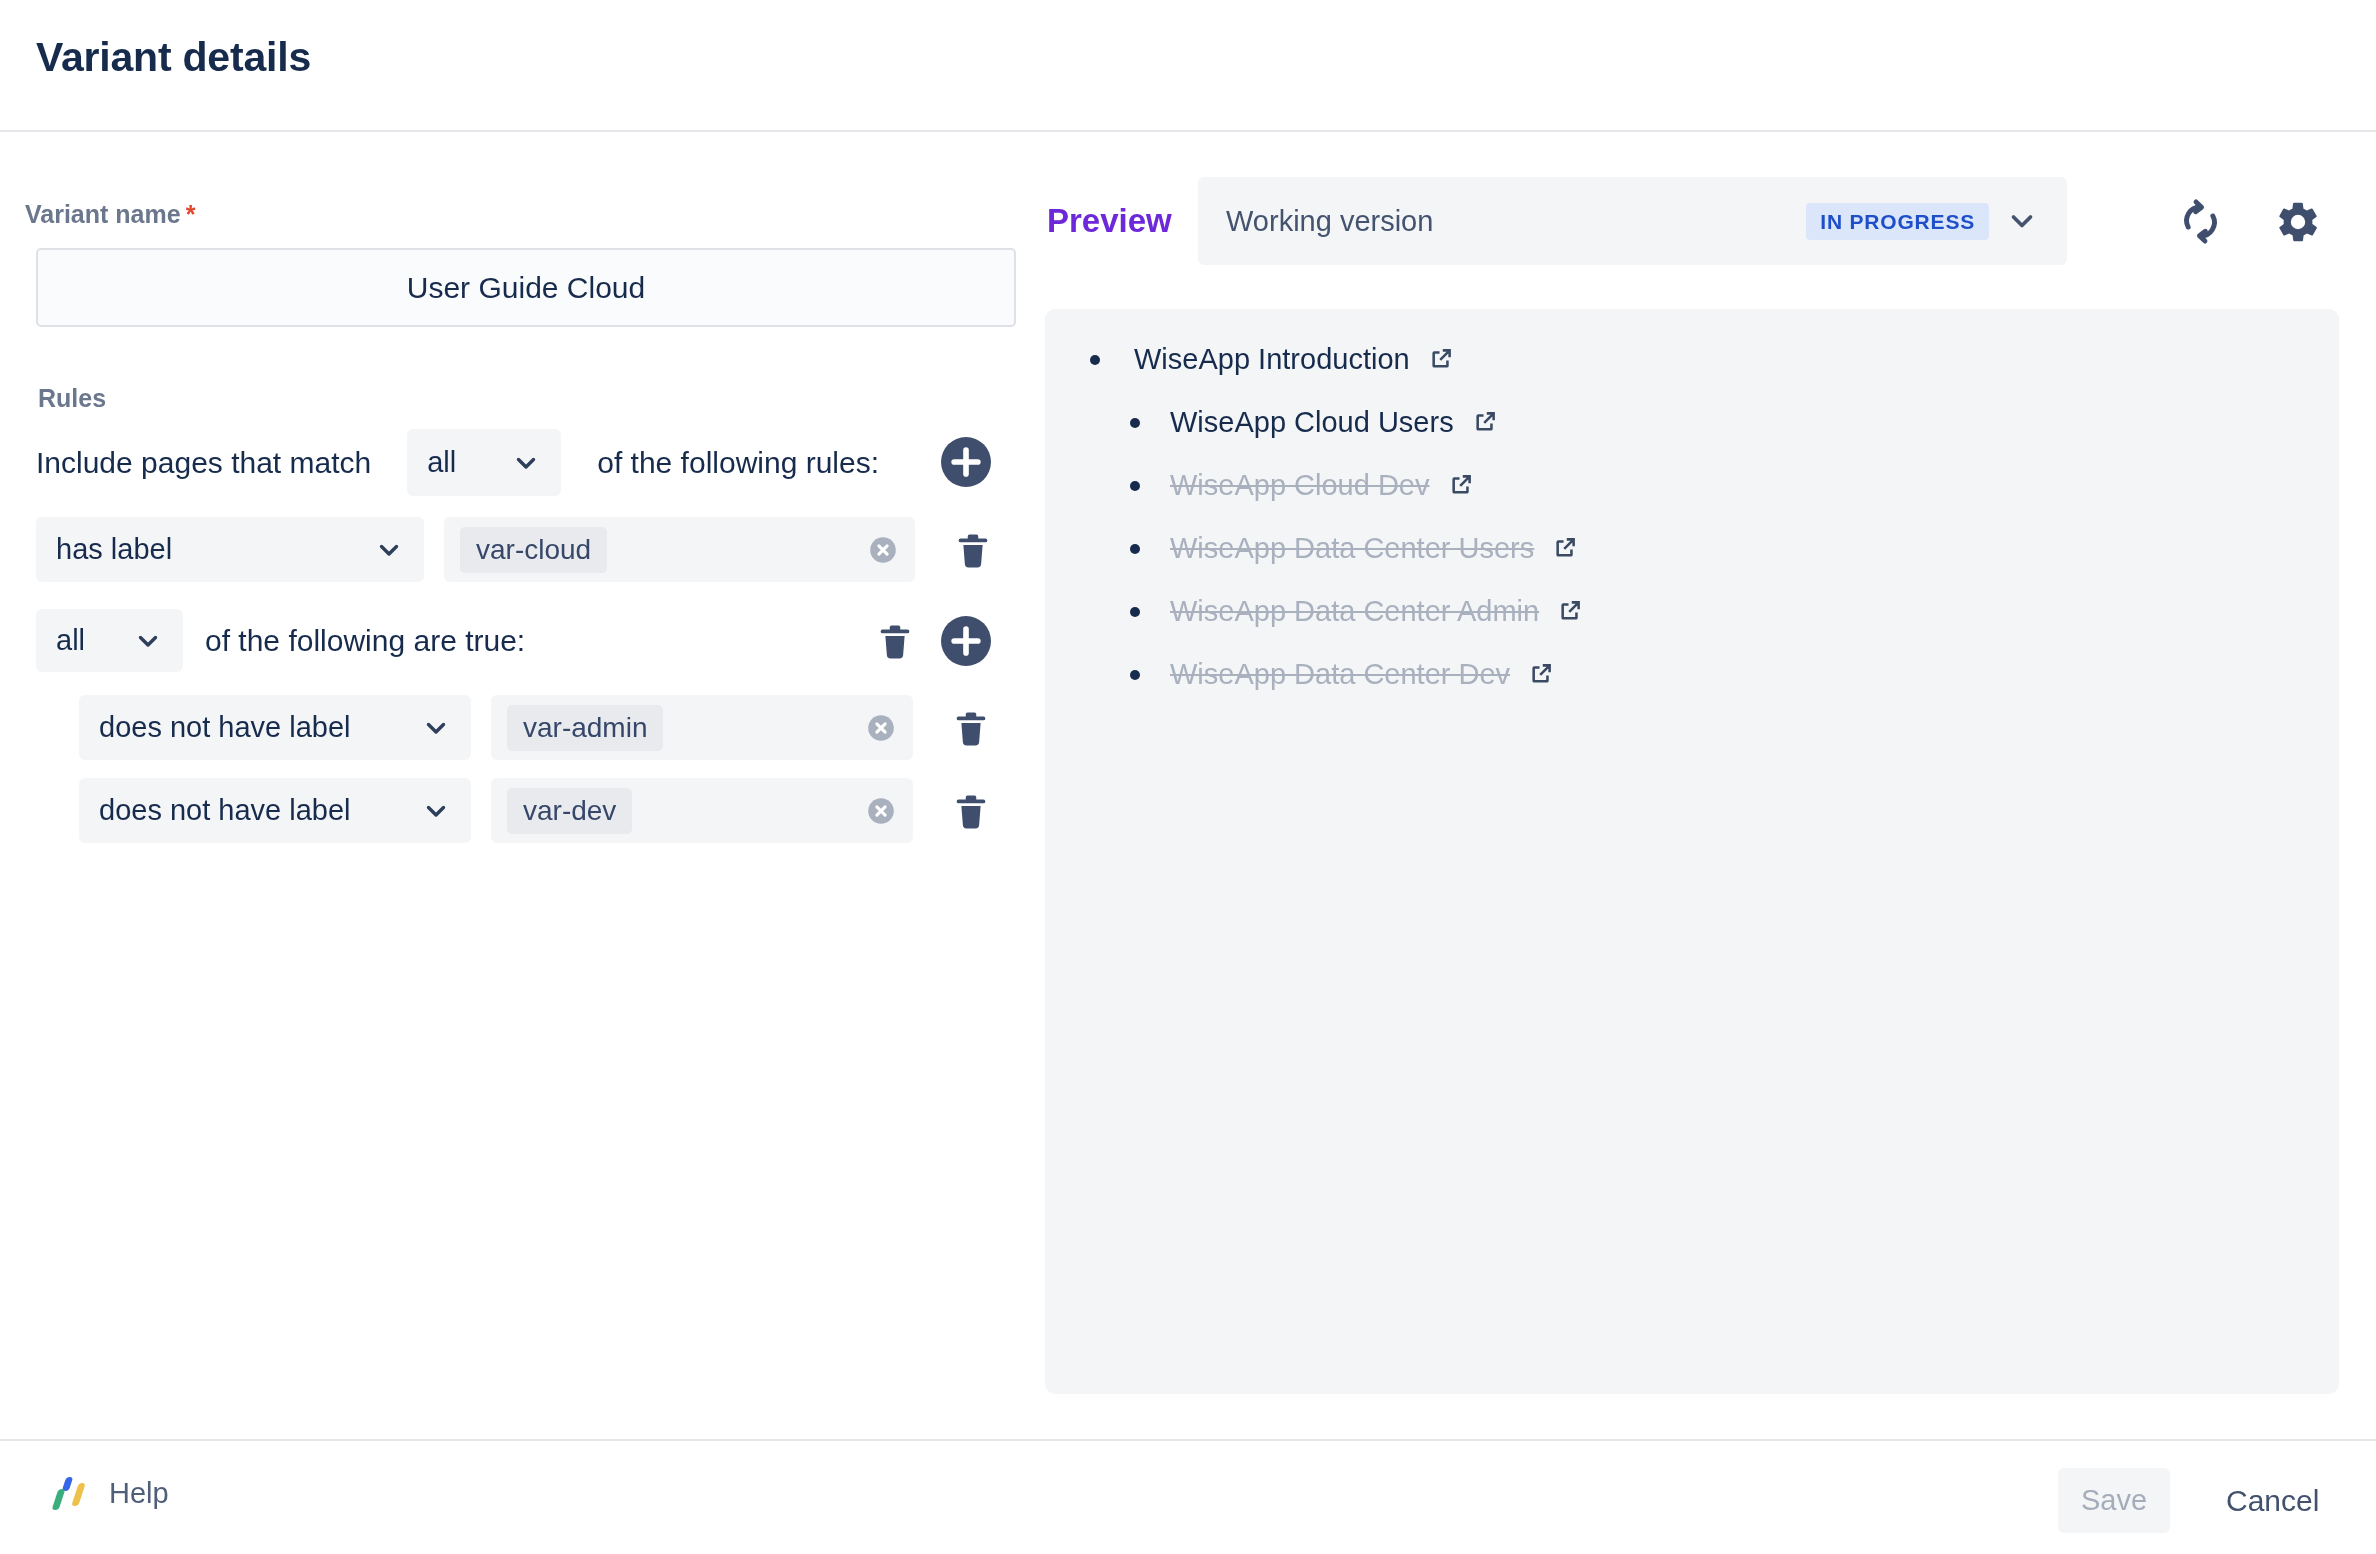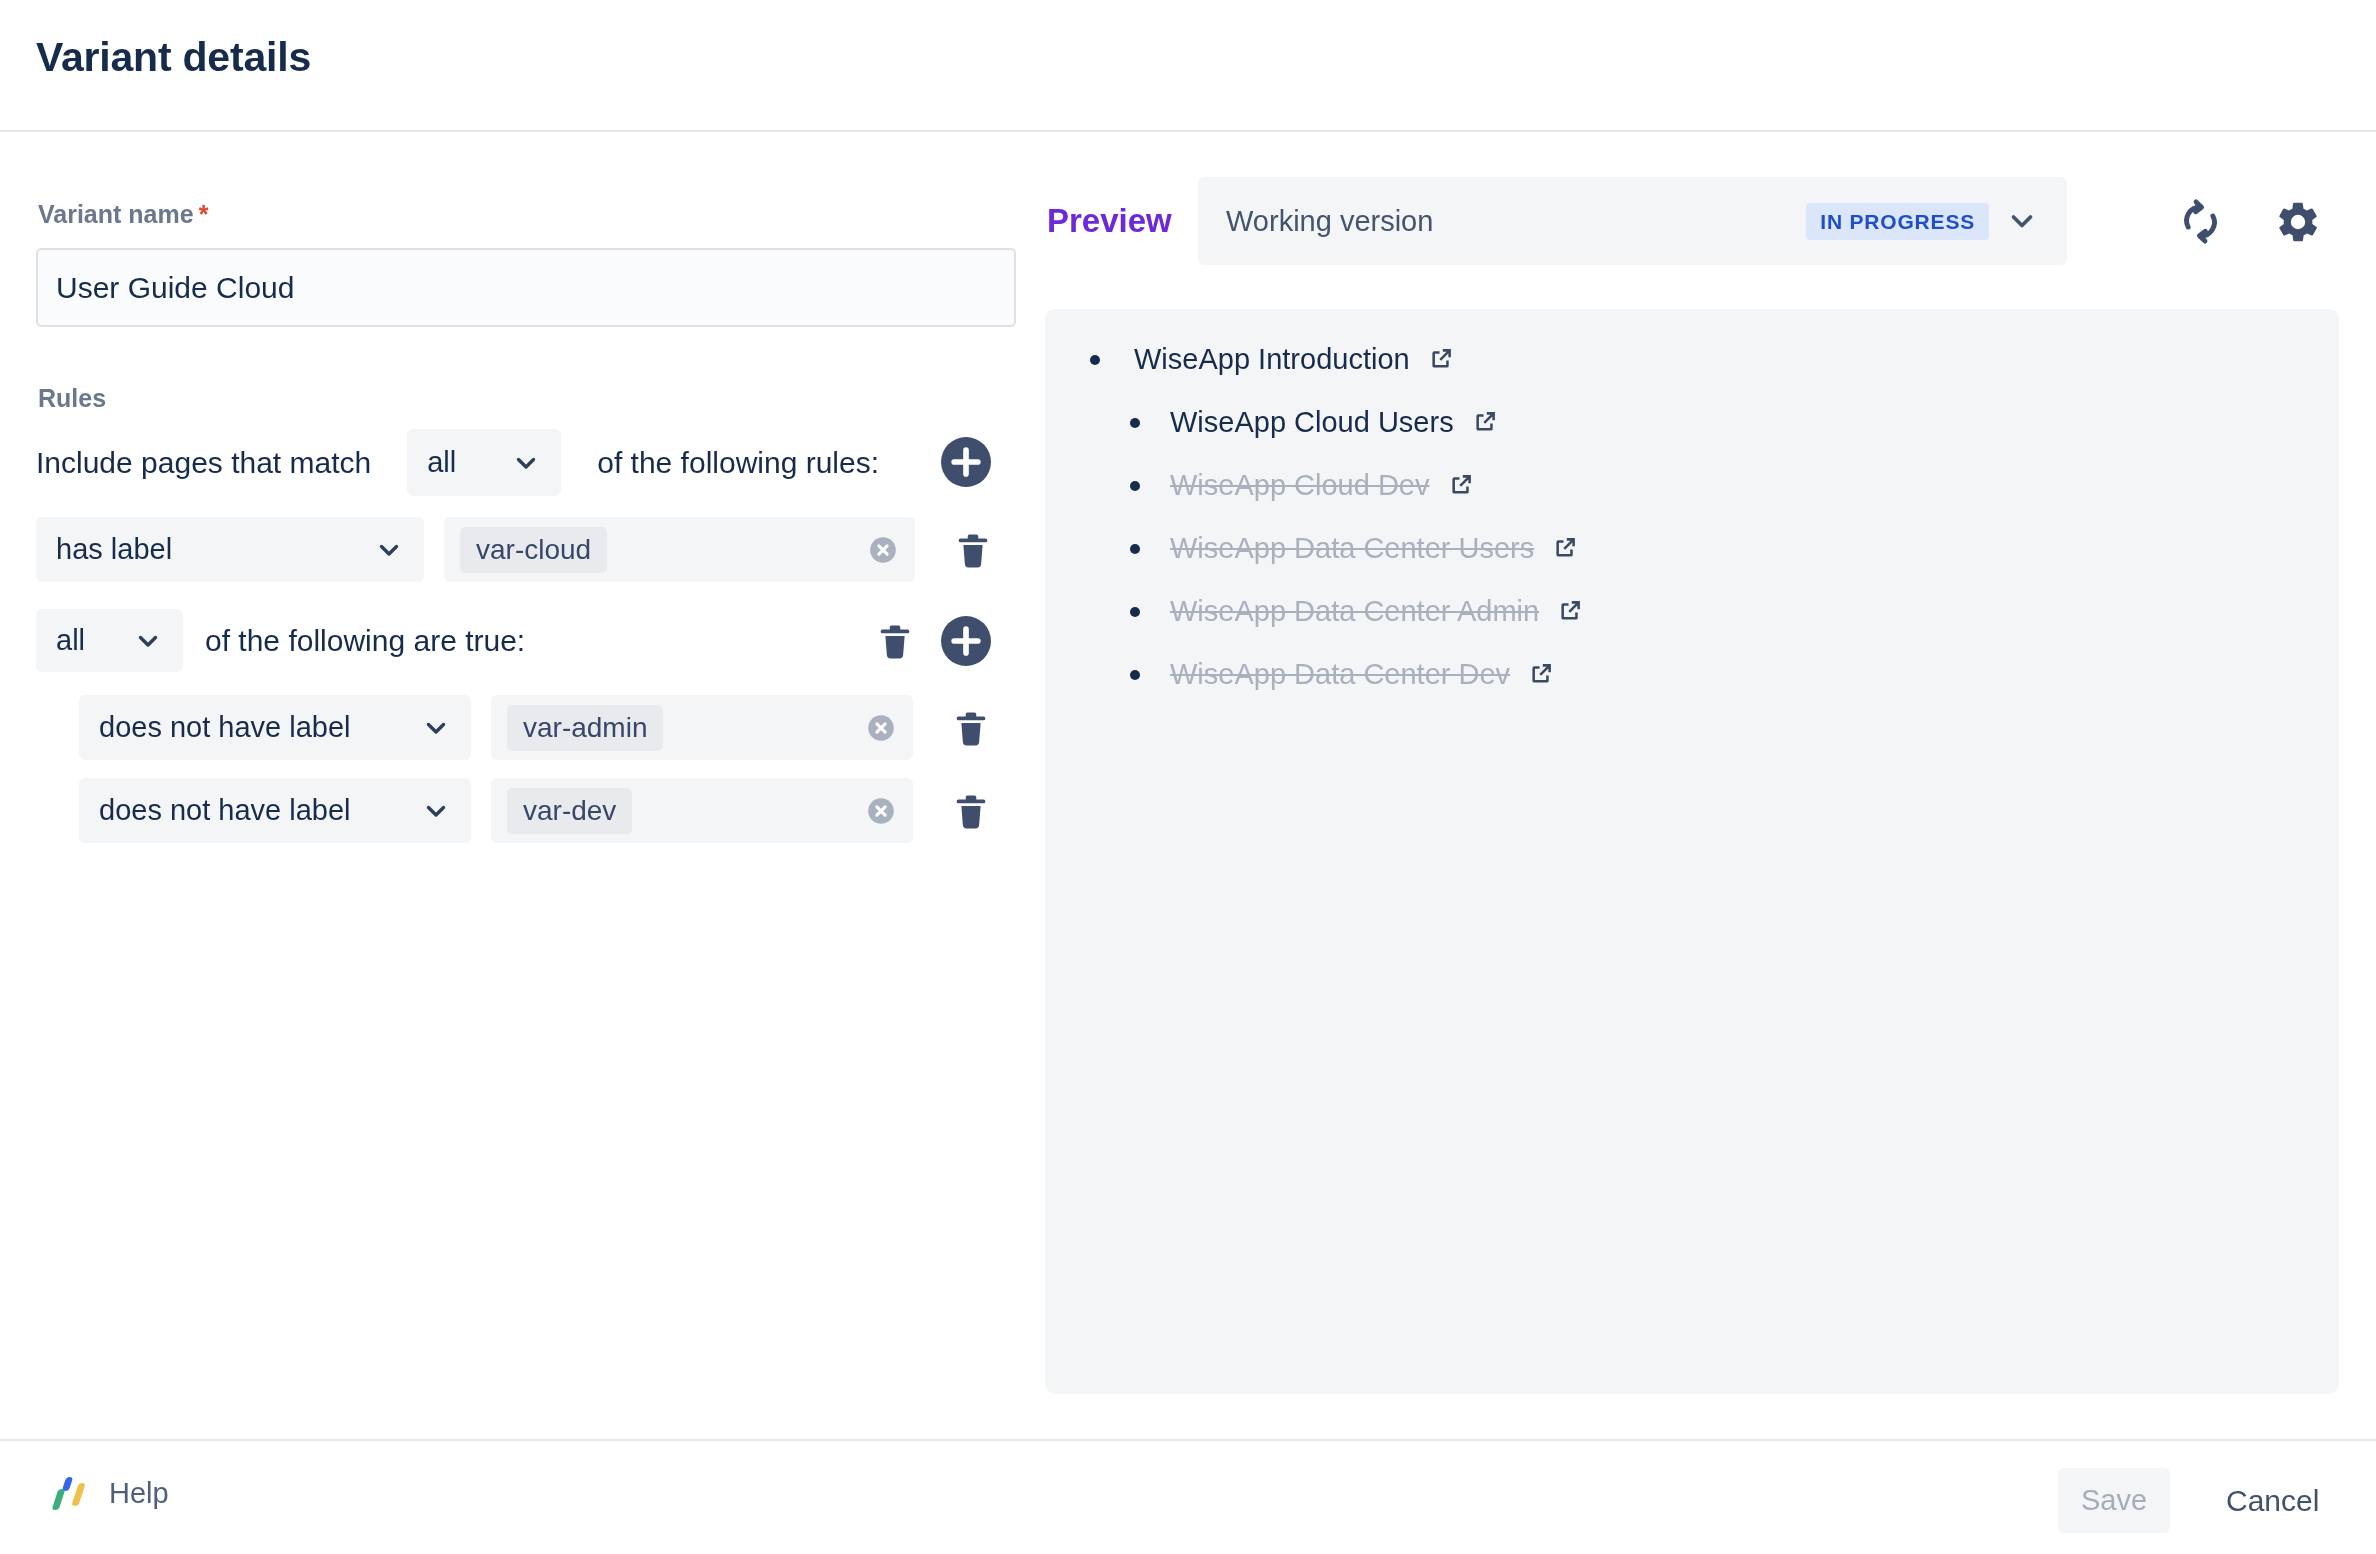--- a/index.html
+++ b/index.html
@@ -7,26 +7,26 @@
     position:relative;width:2376px;height:1554px;background:#ffffff;overflow:hidden;
     font-family:"Liberation Sans","DejaVu Sans",sans-serif;color:#172B4D;
   }
   .abs{position:absolute;}
   
   .dialog-title{left:36px;top:34px;font-size:41px;font-weight:700;color:#172B4D;letter-spacing:-0.2px;}
   .divider{left:0;width:2376px;height:2px;background:#E5E7EA;}
   .divider.top{top:130px;}
   .divider.bottom{top:1439px;}
   
-  .field-label{left:38px;top:200px;font-size:25px;font-weight:700;color:#6B778C;}
+  .field-label{left:25px;top:200px;font-size:25px;font-weight:700;color:#6B778C;}
   .req{color:#E1472F;margin-left:5px;}
   .name-input{
     left:36px;top:248px;width:980px;height:79px;box-sizing:border-box;
     background:#FAFBFC;border:2px solid #DFE1E6;border-radius:5px;
-    font-family:inherit;font-size:30px;color:#172B4D;padding:0 18px;outline:none;
+    font-family:inherit;font-size:30px;color:#172B4D;padding:0 18px;outline:none;text-align:center;
   }
   .rules-heading{left:38px;top:384px;font-size:25px;font-weight:700;color:#6B778C;}
   .row{display:flex;align-items:center;}
   .match-row{left:36px;top:428px;height:69px;gap:36px;font-size:30px;color:#172B4D;}
   .select{
     background:#F4F5F7;border-radius:6px;height:67px;box-sizing:border-box;
     display:flex;align-items:center;justify-content:space-between;
     padding:0 20px;font-size:29px;color:#172B4D;cursor:pointer;
   }
   .select .chev{display:flex;align-items:center;margin-left:14px;}

